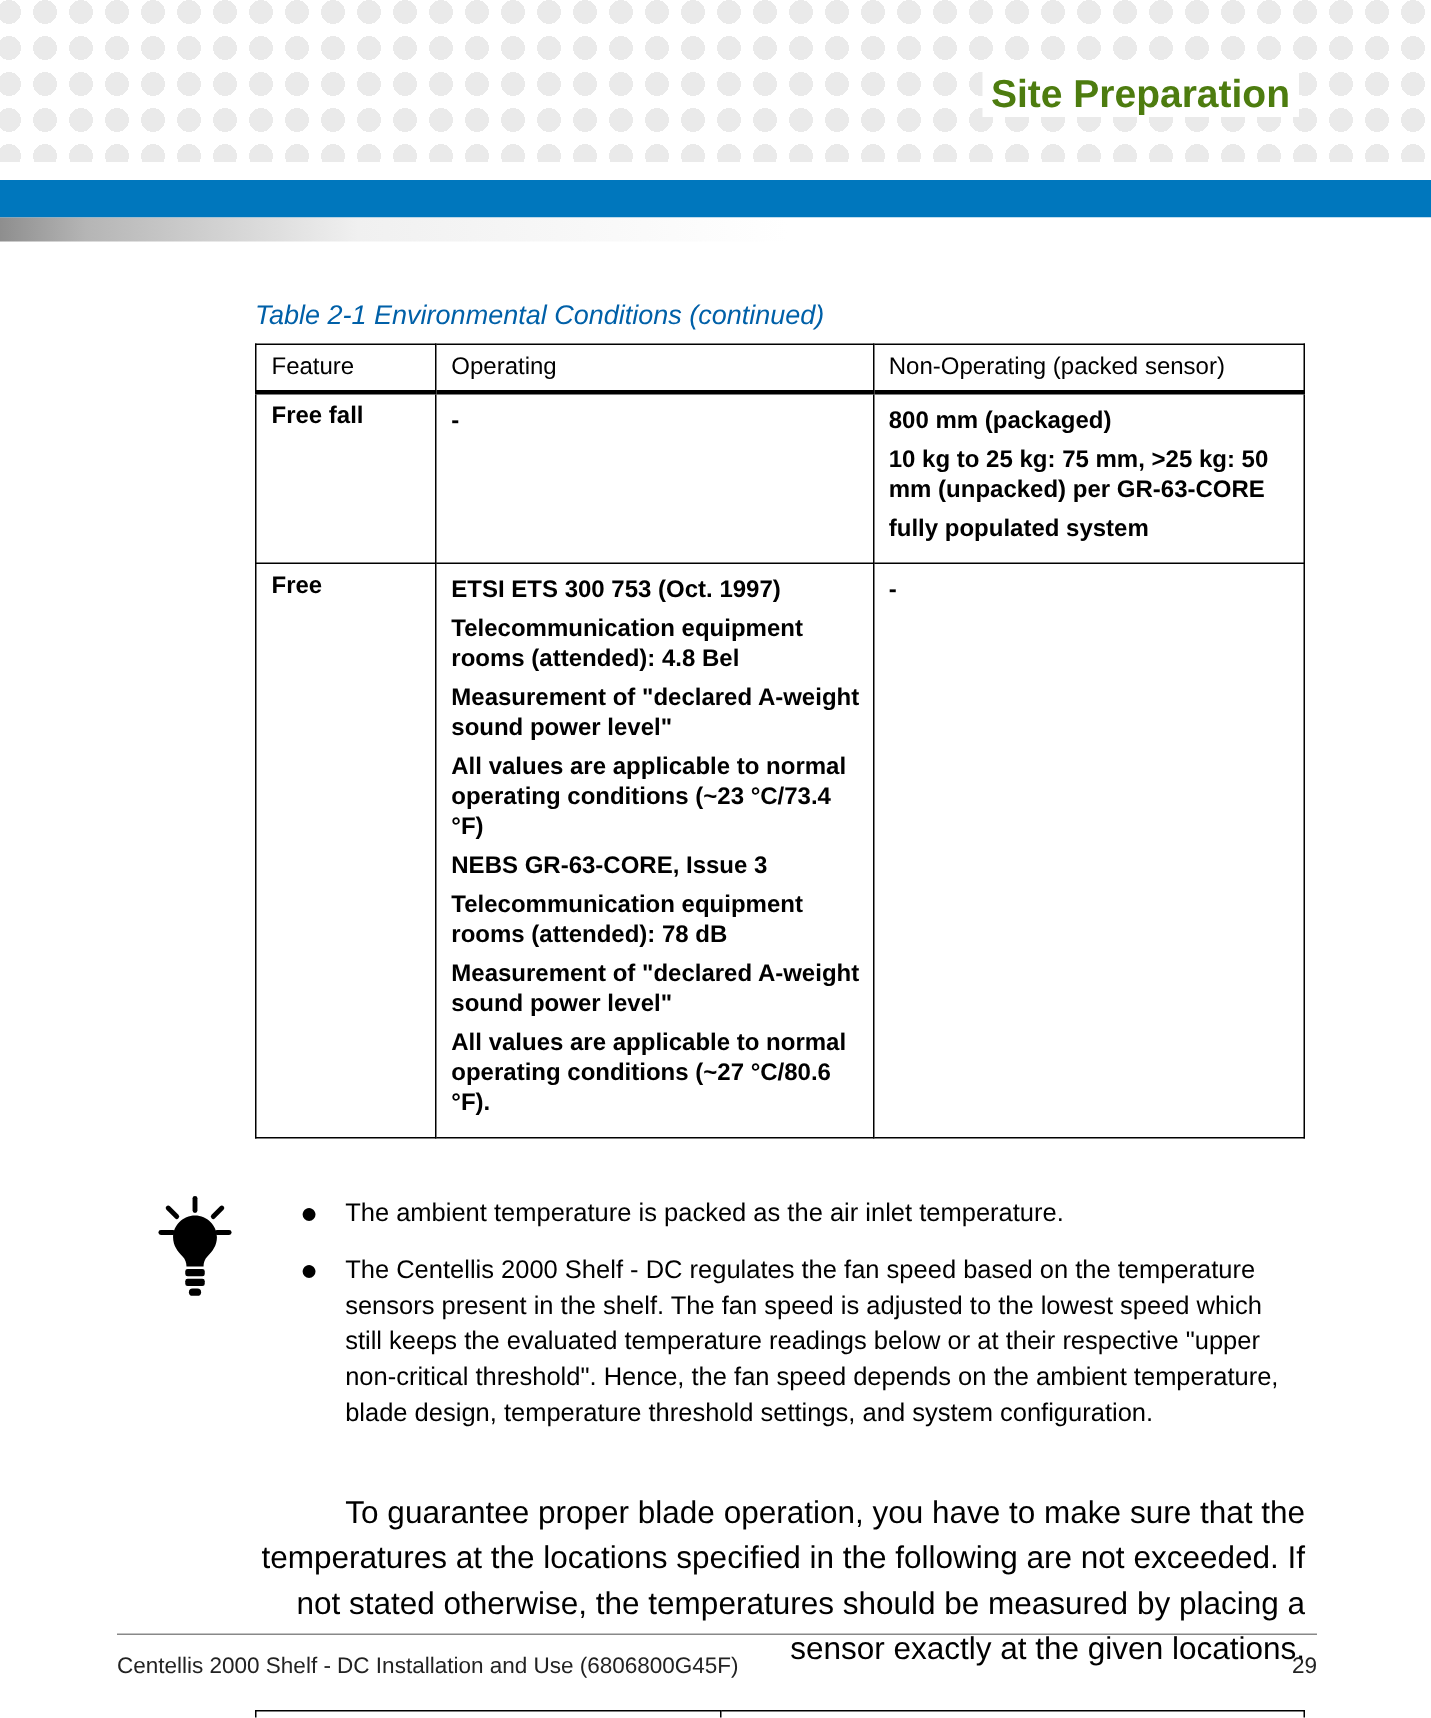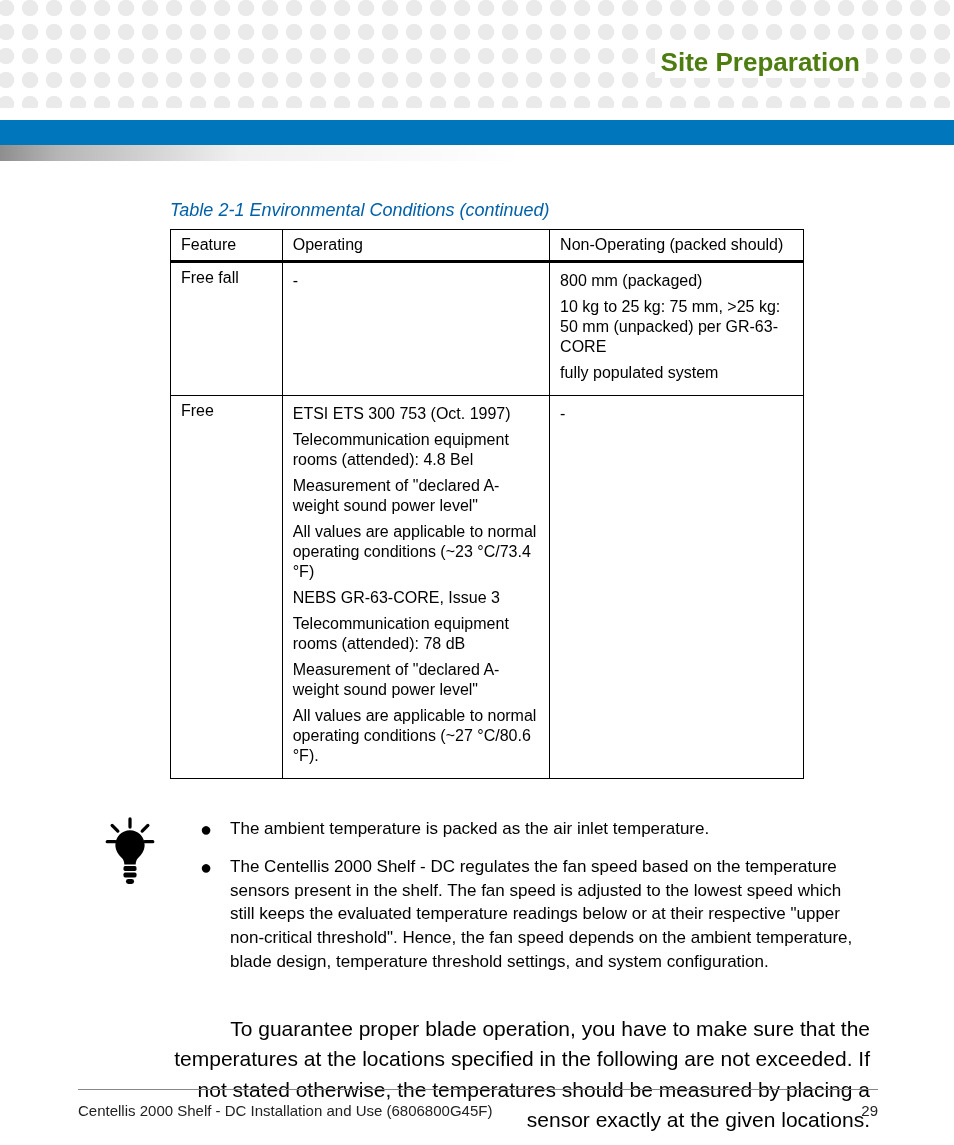--- a/index.html
+++ b/index.html
@@ -79,29 +79,29 @@
     margin-top: 10px;
   }
   .table-caption {
     color: #0060a8;
     font-style: italic;
     font-size: 18px;
     margin: 4px 0 8px 0;
   }
   table.env {
     border-collapse: collapse;
-    width: 634px;
+    width: 700px;
     font-size: 16px;
   }
   table.env th, table.env td {
     border: 1px solid #000;
     padding: 6px 8px 6px 10px;
     vertical-align: top;
     text-align: left;
-    font-weight: 400;
+    font-weight: 700;
   }
   table.env thead th {
     font-weight: 400;
     border-bottom: 3px solid #000;
   }
   table.env .col-a { width: 120px; }
   table.env .col-b { width: 292px; }
   table.env .col-c { width: 288px; }
   .cell-lines div { margin: 2px 0 6px 0; line-height: 1.25; }
   
@@ -193,21 +193,21 @@
     <table class="env">
       <colgroup>
           <col class="col-a">
           <col class="col-b">
           <col class="col-c">
         </colgroup>
       <thead>
         <tr>
           <th>Feature</th>
           <th>Operating</th>
-          <th>Non-Operating (packed should)</th>
+          <th>Non-Operating (packed sensor)</th>
         </tr>
       </thead>
       <tbody>
         <tr>
           <td>Free fall</td>
           <td class="cell-lines">
             <div>-</div>
           </td>
           <td class="cell-lines">
             <div>800 mm (packaged)</div>

